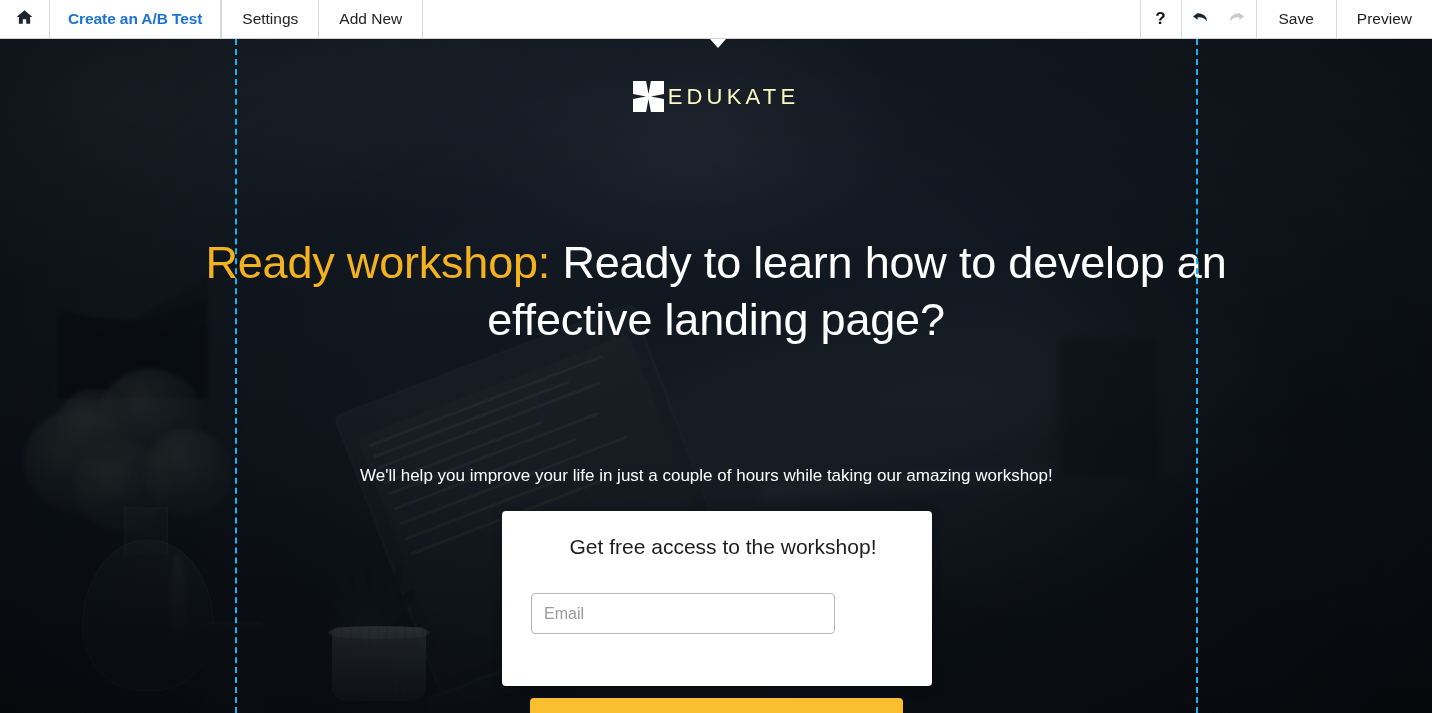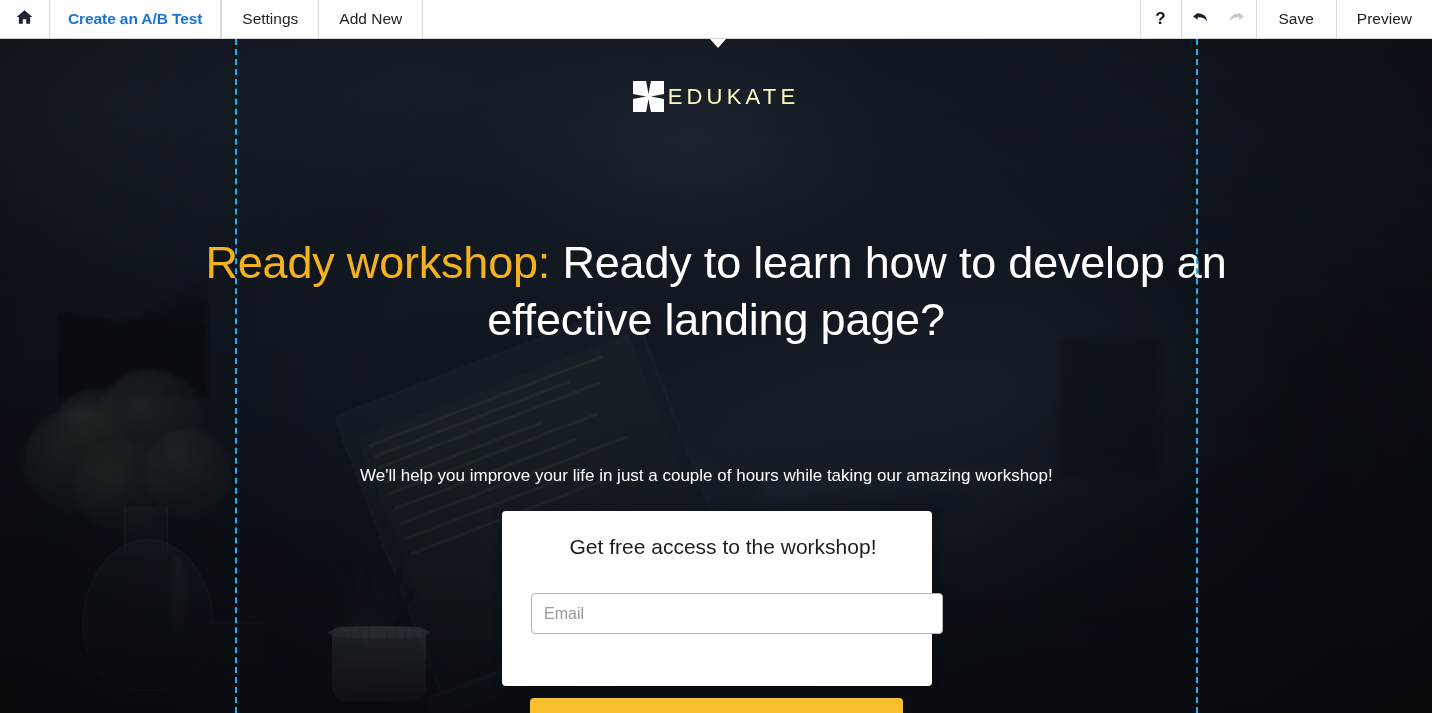--- a/index.html
+++ b/index.html
@@ -374,21 +374,21 @@
     top: 24px; left: 12px; right: 0;
     text-align: center;
     color: #1d1d1d;
     font-size: 21px;
     font-weight: 400;
   }
   .email-input {
     position: absolute;
     left: 29px;
     top: 82px;
-    width: 412px;
+    width: 304px;
     height: 41px;
     box-sizing: border-box;
     border: 1px solid #b6b6b6;
     border-radius: 4px;
     background: #ffffff;
     font-family: "Liberation Sans", sans-serif;
     font-size: 16px;
     color: #333;
     padding: 0 12px;
     outline: none;

